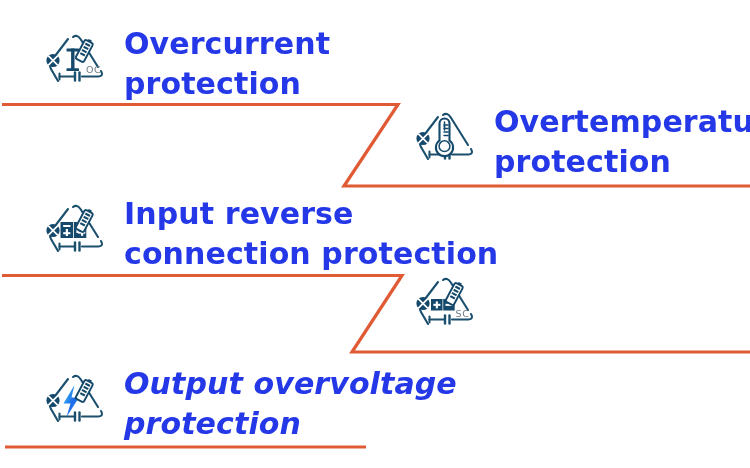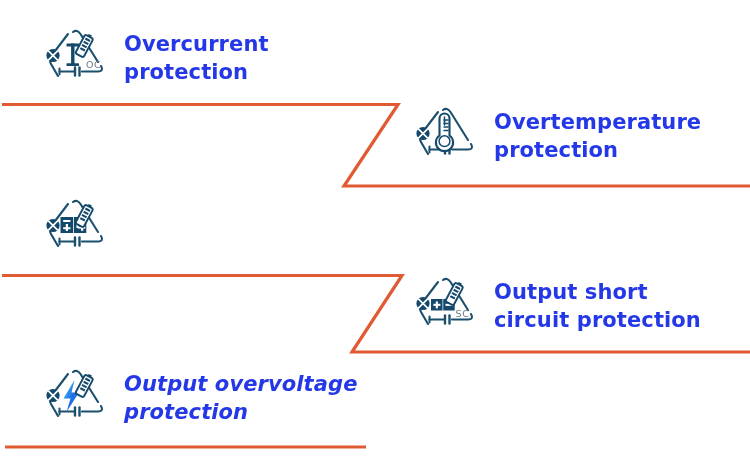--- a/index.html
+++ b/index.html
@@ -21,21 +21,21 @@
     gap:10px;
   }
   .icon-wrap{
     width:76px;height:70px;
     flex:0 0 auto;
     display:block;
   }
   .icon-wrap svg{display:block;width:100%;height:100%;}
   .label{
     color:#2438E8;
-    font-size:21px;
+    font-size:30px;
     line-height:1.32;
     font-weight:600;
     letter-spacing:0.1px;
     white-space:pre-line;
     font-family:"DejaVu Sans","Liberation Sans",sans-serif;
   }
 
   
   .row-1{left:38px; top:24px;}
   .row-2{left:408px;top:102px;}
@@ -181,20 +181,22 @@
           <rect x="-1.7" y="-2.6" width="3.6" height="2.2" rx="0.5" fill="#15496B"></rect>
           <rect x="-4.6" y="-0.4" width="9.3" height="21.2" rx="2" fill="#ffffff" stroke="#15496B" stroke-width="1.9"></rect>
           <rect x="-2.5" y="2.0" width="5.2" height="2.1" fill="#15496B"></rect>
           <rect x="-2.5" y="5.6" width="5.2" height="2.1" fill="#15496B"></rect>
           <rect x="-2.5" y="9.2" width="5.2" height="2.1" fill="#15496B"></rect>
           <rect x="-2.5" y="12.8" width="5.2" height="2.1" fill="#15496B"></rect>
         </g>
         <text x="48" y="44" font-family="DejaVu Sans, Liberation Sans, sans-serif" font-size="9.5" fill="#6E7B83" letter-spacing="0.6"></text>
       </svg>
     </span>
+    <span class="label">Input reverse
+connection protection</span>
   </div>
 
   <div class="feature row-4">
     <span class="icon-wrap">
       <svg viewBox="0 0 76 70" xmlns="http://www.w3.org/2000/svg">
         <g fill="none" stroke="#1A4F6E" stroke-width="2.1" stroke-linecap="round">
           <path d="M 20 52 L 13 40 Q 10.5 35.5 14 31 L 30 10"></path>
           <path d="M 35 8 Q 39 5 42.5 10 L 60 38"></path>
           <path d="M 63 42 Q 66 47 60.5 47.5 L 44 47.5"></path>
           <path d="M 37 47.5 L 21.5 47.5"></path>
@@ -221,22 +223,20 @@
           <rect x="-1.7" y="-2.6" width="3.6" height="2.2" rx="0.5" fill="#15496B"></rect>
           <rect x="-4.6" y="-0.4" width="9.3" height="21.2" rx="2" fill="#ffffff" stroke="#15496B" stroke-width="1.9"></rect>
           <rect x="-2.5" y="2.0" width="5.2" height="2.1" fill="#15496B"></rect>
           <rect x="-2.5" y="5.6" width="5.2" height="2.1" fill="#15496B"></rect>
           <rect x="-2.5" y="9.2" width="5.2" height="2.1" fill="#15496B"></rect>
           <rect x="-2.5" y="12.8" width="5.2" height="2.1" fill="#15496B"></rect>
         </g>
         <text x="47.5" y="44.5" font-family="DejaVu Sans, Liberation Sans, sans-serif" font-size="9.5" fill="#6E7B83" letter-spacing="0.6">SC</text>
       </svg>
     </span>
-    <span class="label">Output short
-circuit protection</span>
   </div>
 
   <div class="feature row-5">
     <span class="icon-wrap">
       <svg viewBox="0 0 76 70" xmlns="http://www.w3.org/2000/svg">
         <defs>
           <linearGradient id="boltgrad" x1="0" y1="0" x2="1" y2="1">
             <stop offset="0%" stop-color="#3FD3F5"></stop>
             <stop offset="55%" stop-color="#1F6BE8"></stop>
             <stop offset="100%" stop-color="#2A9BF0"></stop>

